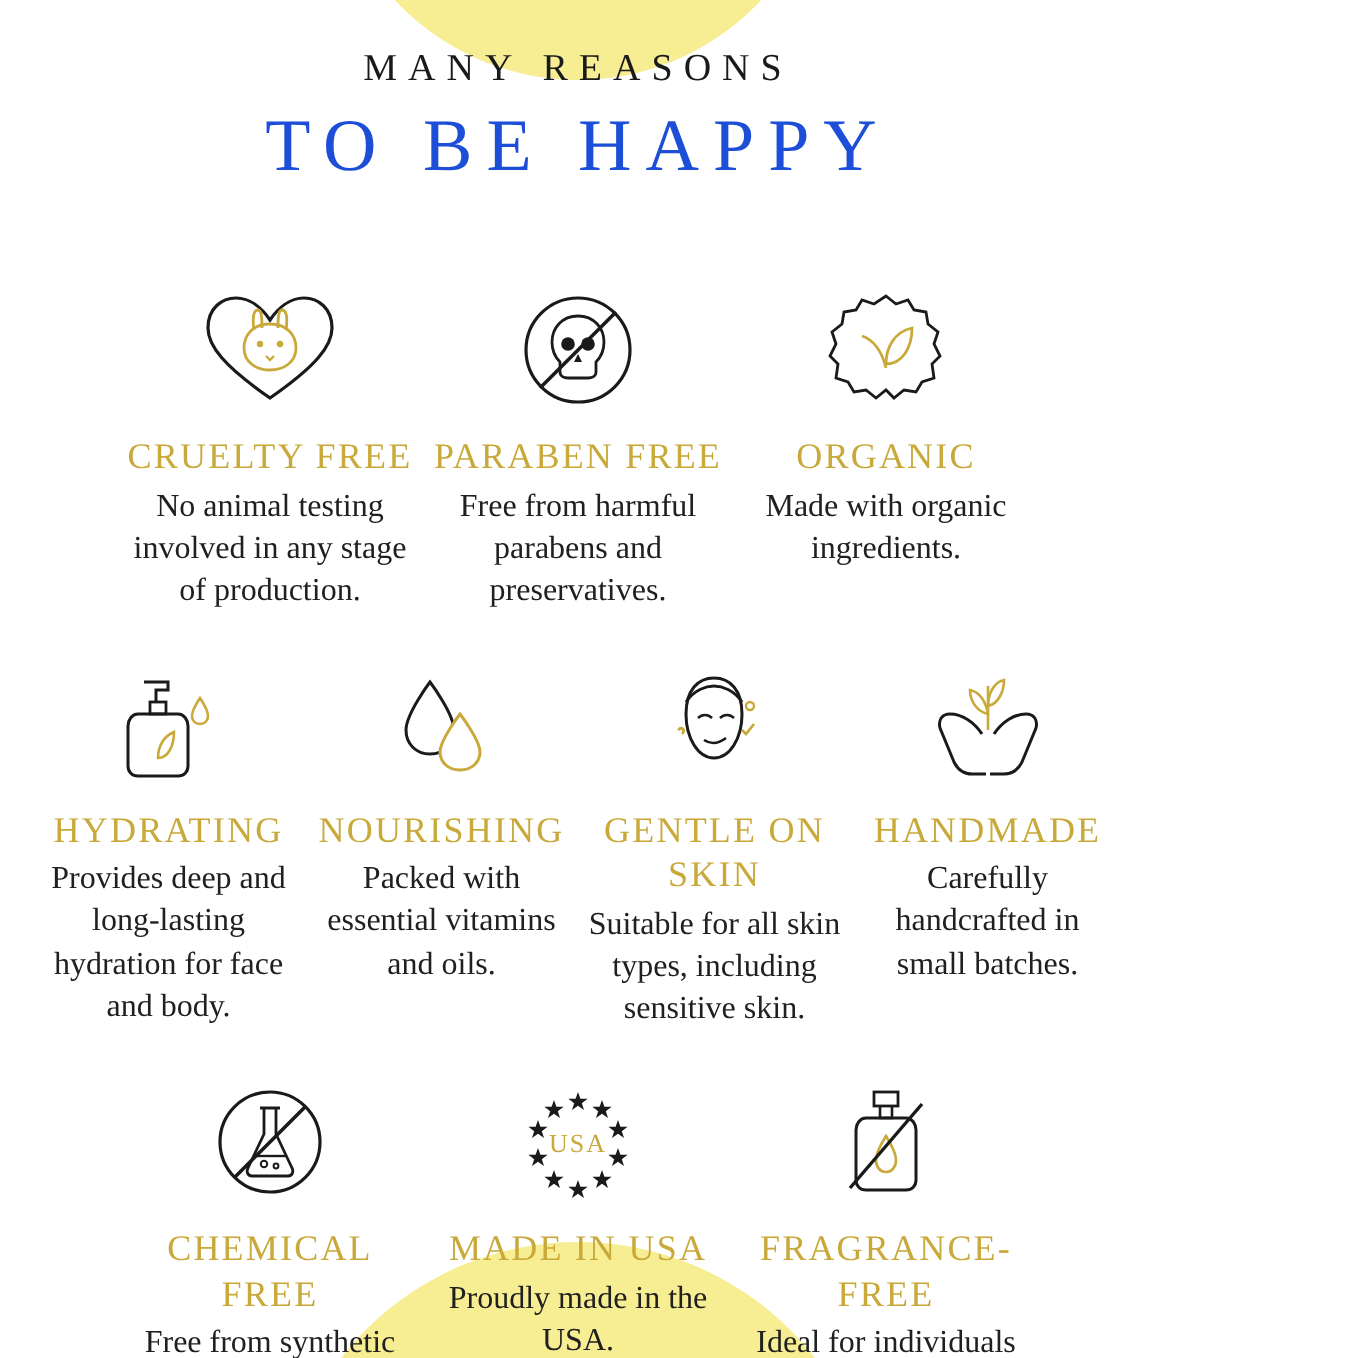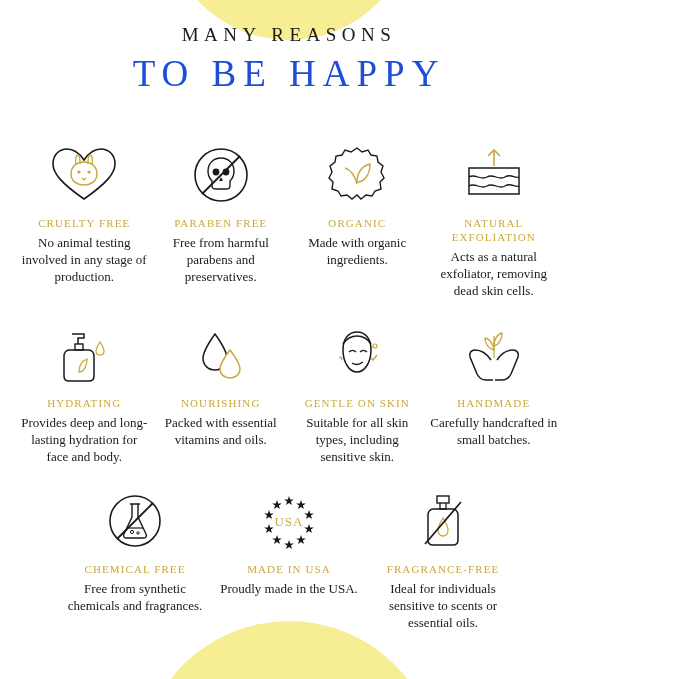--- a/index.html
+++ b/index.html
@@ -88,30 +88,30 @@
     padding: 0 4px;
     box-sizing: border-box;
   }
   .icon-wrap {
     height: 76px;
     display: flex;
     align-items: center;
   }
   .feature-title {
     font-family: "Liberation Serif", serif;
-    font-size: 11px;
+    font-size: 18px;
     letter-spacing: 1.1px;
     color: #c8a93a;
     margin: 4px 0 3px 0;
     line-height: 1.25;
     font-weight: normal;
   }
   .feature-desc {
     font-family: "Liberation Serif", serif;
-    font-size: 13px;
+    font-size: 16px;
     color: #20201e;
     line-height: 1.32;
     margin: 0;
     max-width: 152px;
   }
   .row-2 { margin-top: 14px; }
   .row-3 { margin-top: 14px; }
   svg { display: block; }
 </style>
 </head>
@@ -167,33 +167,20 @@
             <svg width="60" height="62" viewBox="0 0 60 62">
               <path d="M30 4 L35 8 L41 6 L44 11 L50 12 L51 18 L56 22 L54 28 L57 34 L53 38 L54 45 L48 47 L45 52 L39 51 L34 55 L30 51 L25 55 L20 51 L14 52 L11 47 L5 45 L6 38 L2 34 L5 28 L3 22 L8 18 L9 12 L15 11 L18 6 L24 8 Z" fill="none" stroke="#1a1a1a" stroke-width="1.4"></path>
               <path d="M30 38 C30 30 34 22 43 20 C43 30 38 38 30 38 Z" fill="none" stroke="#c8a93a" stroke-width="1.4"></path>
               <path d="M30 40 C28 32 24 26 18 24" fill="none" stroke="#c8a93a" stroke-width="1.4"></path>
             </svg>
           </div>
           <p class="feature-title">ORGANIC</p>
           <p class="feature-desc">Made with organic ingredients.</p>
         </div>
 
-        <div class="cell">
-          <div class="icon-wrap">
-            <svg width="74" height="62" viewBox="0 0 74 62">
-              <path d="M37 6 L37 22" stroke="#c8a93a" stroke-width="1.6" fill="none"></path>
-              <path d="M31 12 L37 6 L43 12" stroke="#c8a93a" stroke-width="1.6" fill="none"></path>
-              <rect x="12" y="24" width="50" height="26" fill="none" stroke="#1a1a1a" stroke-width="1.5"></rect>
-              <path d="M12 33 C18 29 24 37 30 33 C36 29 42 37 48 33 C54 29 58 35 62 33" fill="none" stroke="#1a1a1a" stroke-width="1.3"></path>
-              <path d="M12 42 C18 38 24 46 30 42 C36 38 42 46 48 42 C54 38 58 44 62 42" fill="none" stroke="#1a1a1a" stroke-width="1.3"></path>
-            </svg>
-          </div>
-          <p class="feature-title">NATURAL EXFOLIATION</p>
-          <p class="feature-desc">Acts as a natural exfoliator, removing dead skin cells.</p>
-        </div>
 
       </div>
 
       <div class="row row-4 row-2">
 
         <div class="cell">
           <div class="icon-wrap">
             <svg width="60" height="66" viewBox="0 0 60 66">
               <path d="M18 12 L30 12 L30 16 L24 16 L24 22" fill="none" stroke="#1a1a1a" stroke-width="1.5"></path>
               <rect x="21" y="22" width="8" height="6" fill="none" stroke="#1a1a1a" stroke-width="1.4"></rect>

